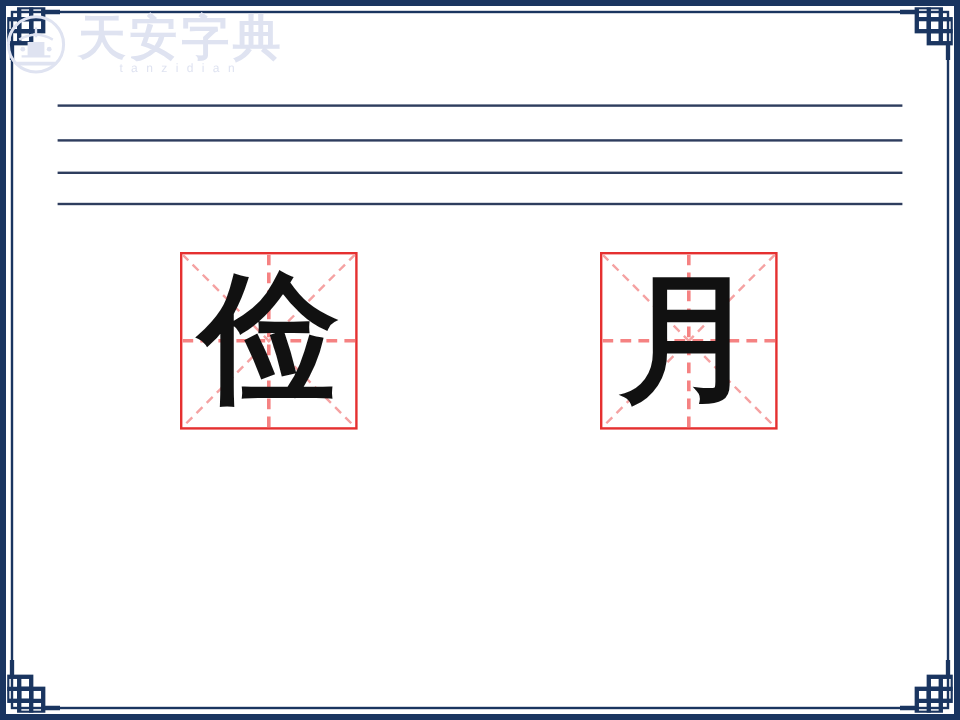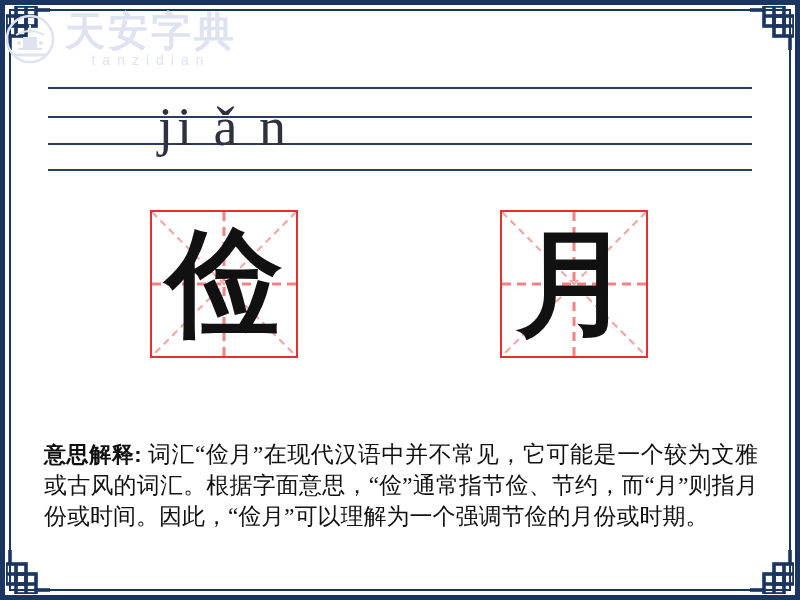--- a/index.html
+++ b/index.html
@@ -18,21 +18,21 @@
   .corner-tl{top:6px;left:6px;}
   .corner-tr{top:6px;right:6px;transform:scaleX(-1);}
   .corner-bl{bottom:6px;left:6px;transform:scaleY(-1);}
   .corner-br{bottom:6px;right:6px;transform:scale(-1,-1);}
 
   
   .header{position:absolute;top:10px;left:4px;width:100%;display:flex;align-items:center;gap:9px;}
   .logo-icon{width:52px;height:52px;}
   .logo-text{display:flex;flex-direction:column;align-items:center;}
   .logo-title{font-size:40px;font-weight:bold;letter-spacing:3px;color:var(--logo);line-height:44px;}
-  .logo-sub{font-size:14px;letter-spacing:7px;color:var(--logo);margin-top:-2px;
+  .logo-sub{font-size:10px;letter-spacing:7px;color:var(--logo);margin-top:-2px;
     font-family:"Liberation Sans","DejaVu Sans",sans-serif;}
 
   
   .rule{position:absolute;left:48px;width:704px;height:2px;background:var(--rule);}
   .rule-1{top:87px;} .rule-2{top:116px;} .rule-3{top:143px;} .rule-4{top:169px;}
   .pinyin{position:absolute;top:99px;width:148px;text-align:center;
     font-size:54px;line-height:56px;letter-spacing:4px;color:#2e3240;}
   .pinyin-1{left:150px;}
   .pinyin-2{left:500px;}
 
@@ -125,21 +125,20 @@
       <div class="logo-title">天安字典</div>
       <div class="logo-sub">tanzidian</div>
     </div>
   </div>
 
   <div class="rule rule-1"></div>
   <div class="rule rule-2"></div>
   <div class="rule rule-3"></div>
   <div class="rule rule-4"></div>
 
-  <div class="pinyin pinyin-1">ji ǎ n</div>
 
   <div class="hanzi-box hanzi-box-1">
     <svg viewBox="0 0 144 144">
       <line x1="0" y1="0" x2="144" y2="144" stroke="#f5a2a2" stroke-width="2" stroke-dasharray="7 5"></line>
       <line x1="144" y1="0" x2="0" y2="144" stroke="#f5a2a2" stroke-width="2" stroke-dasharray="7 5"></line>
       <line x1="72" y1="0" x2="72" y2="144" stroke="#f58282" stroke-width="3" stroke-dasharray="9 6"></line>
       <line x1="0" y1="72" x2="144" y2="72" stroke="#f58282" stroke-width="3" stroke-dasharray="9 6"></line>
     </svg>
     <div class="hanzi-char">俭</div>
   </div>
@@ -147,15 +146,14 @@
   <div class="hanzi-box hanzi-box-2">
     <svg viewBox="0 0 144 144">
       <line x1="0" y1="0" x2="144" y2="144" stroke="#f5a2a2" stroke-width="2" stroke-dasharray="7 5"></line>
       <line x1="144" y1="0" x2="0" y2="144" stroke="#f5a2a2" stroke-width="2" stroke-dasharray="7 5"></line>
       <line x1="72" y1="0" x2="72" y2="144" stroke="#f58282" stroke-width="3" stroke-dasharray="9 6"></line>
       <line x1="0" y1="72" x2="144" y2="72" stroke="#f58282" stroke-width="3" stroke-dasharray="9 6"></line>
     </svg>
     <div class="hanzi-char">月</div>
   </div>
 
-  <p class="definition"><span class="label">意思解释:</span><span> 词汇“俭月”在现代汉语中并不常见，它可能是一个较为文雅或古风的词汇。根据字面意思，“俭”通常指节俭、节约，而“月”则指月份或时间。因此，“俭月”可以理解为一个强调节俭的月份或时期。</span></p>
 
 </div>
 
 </body></html>

